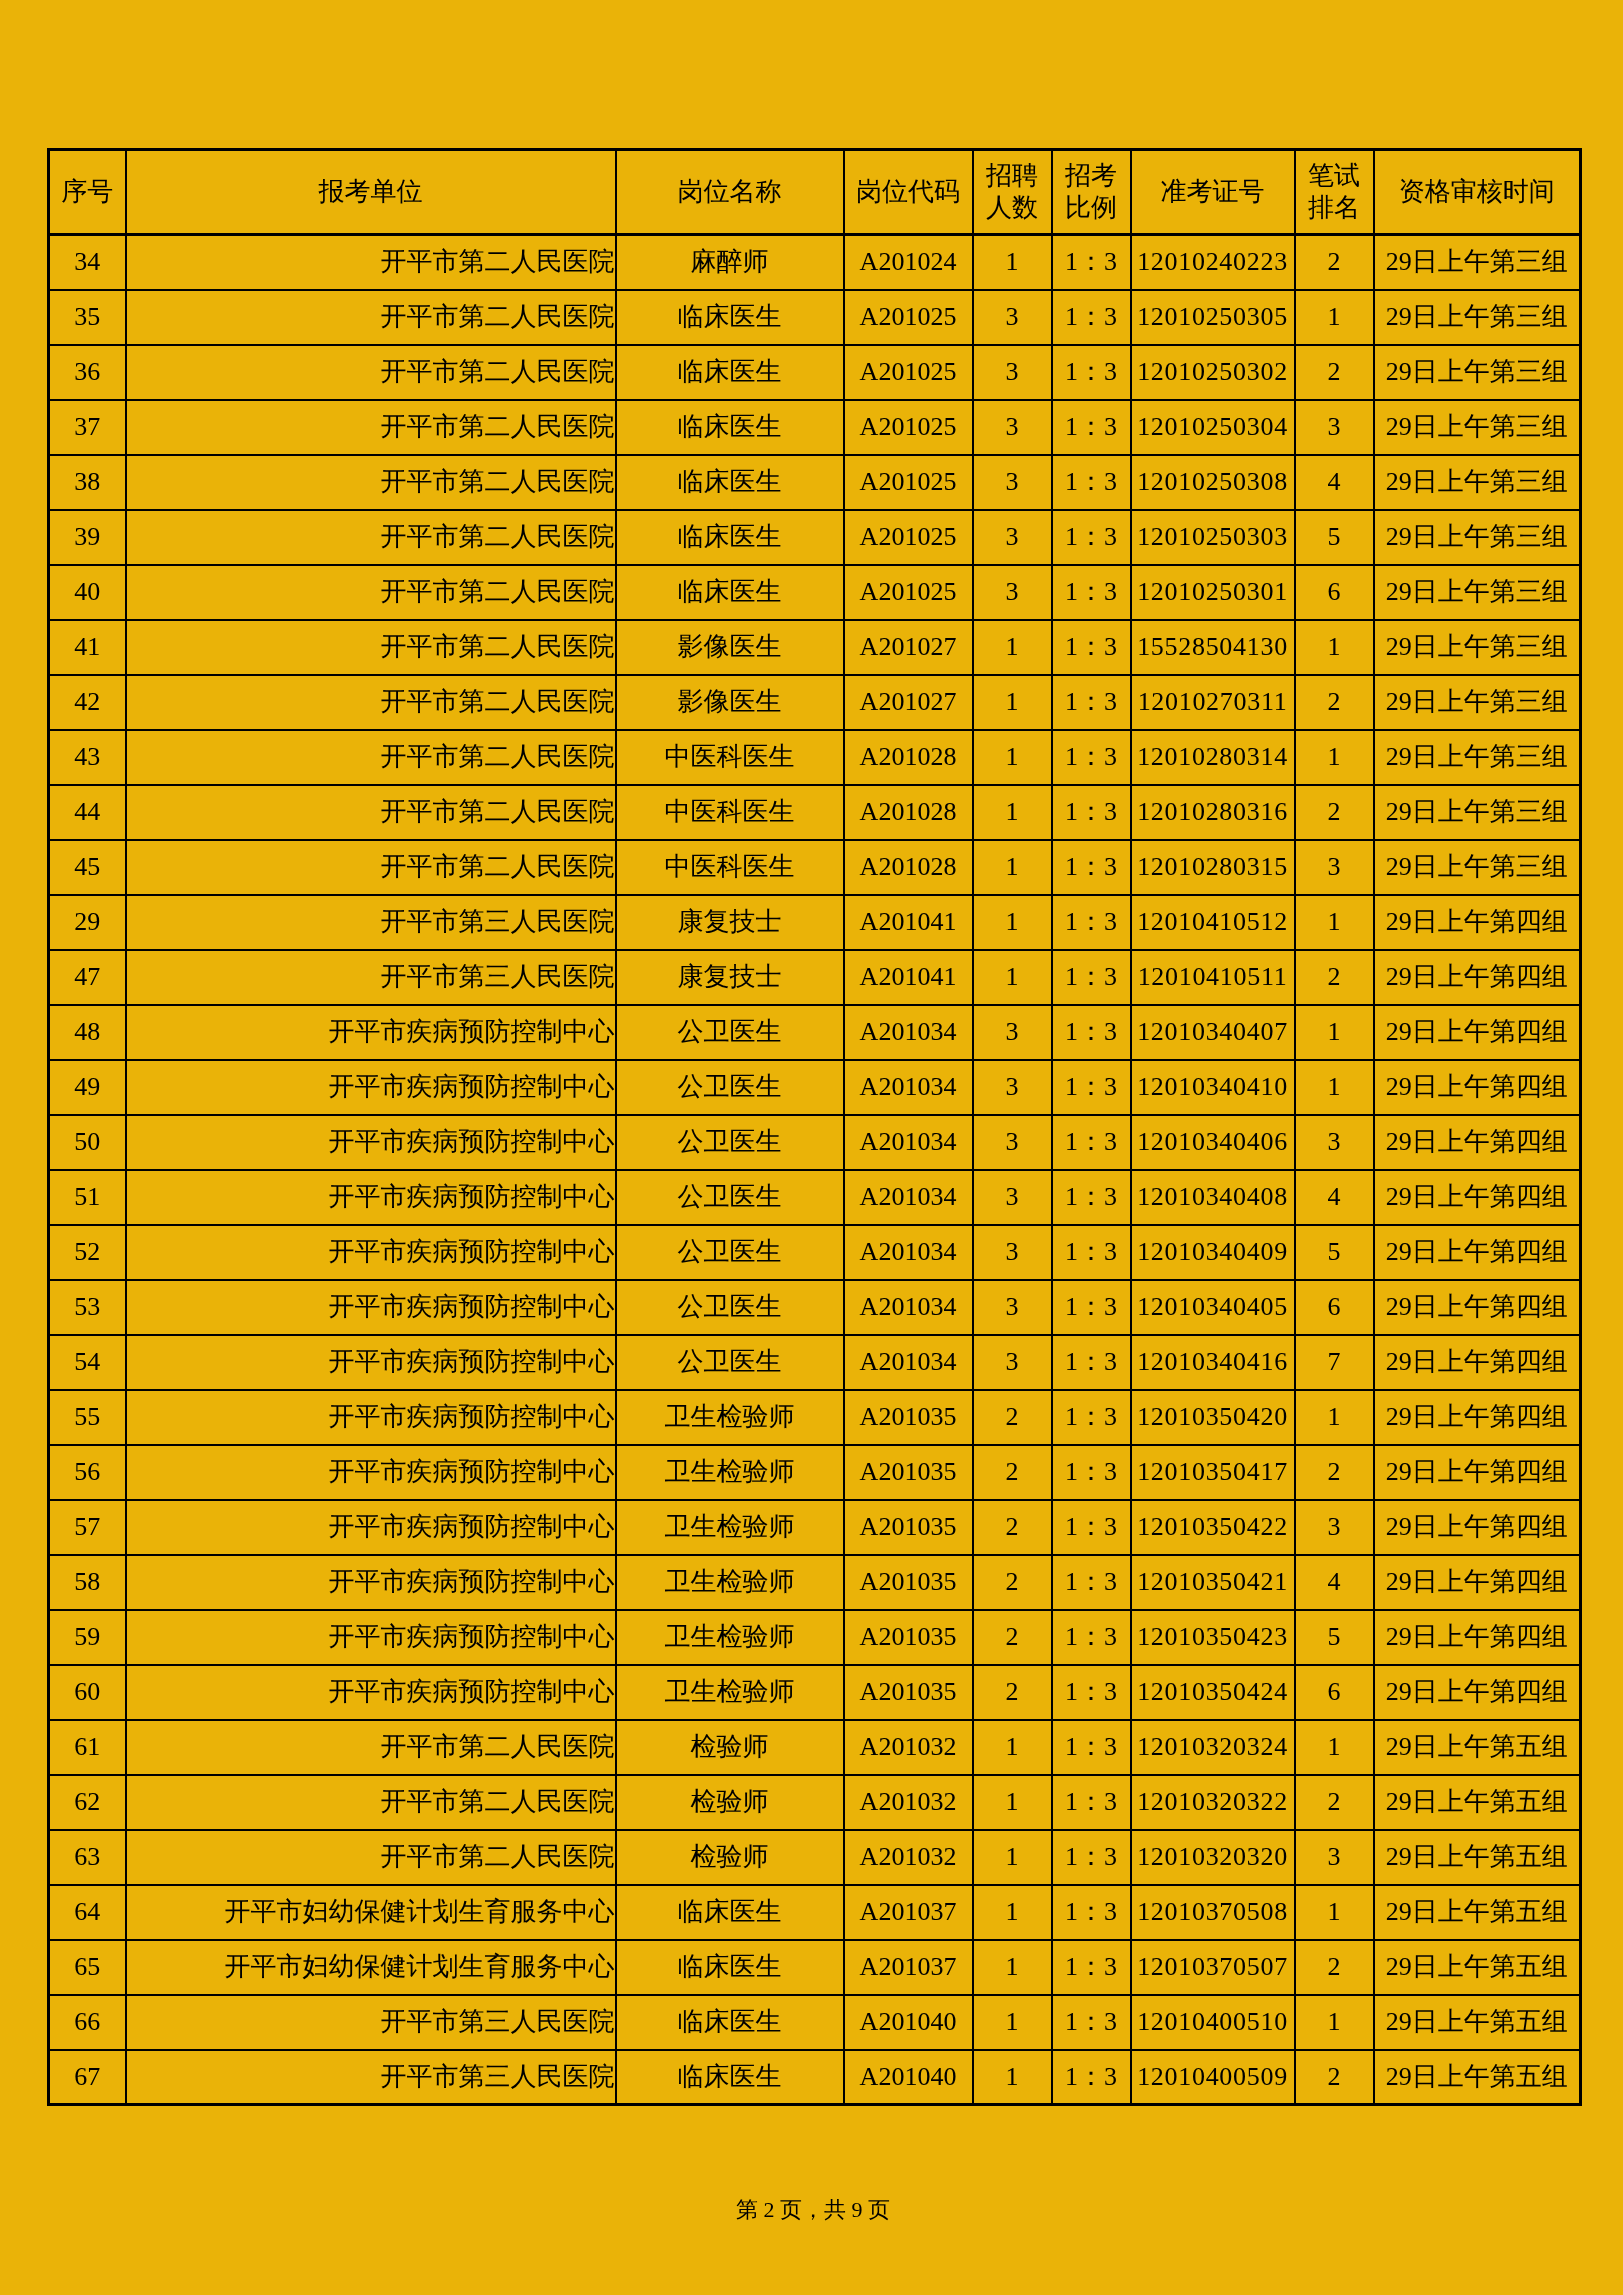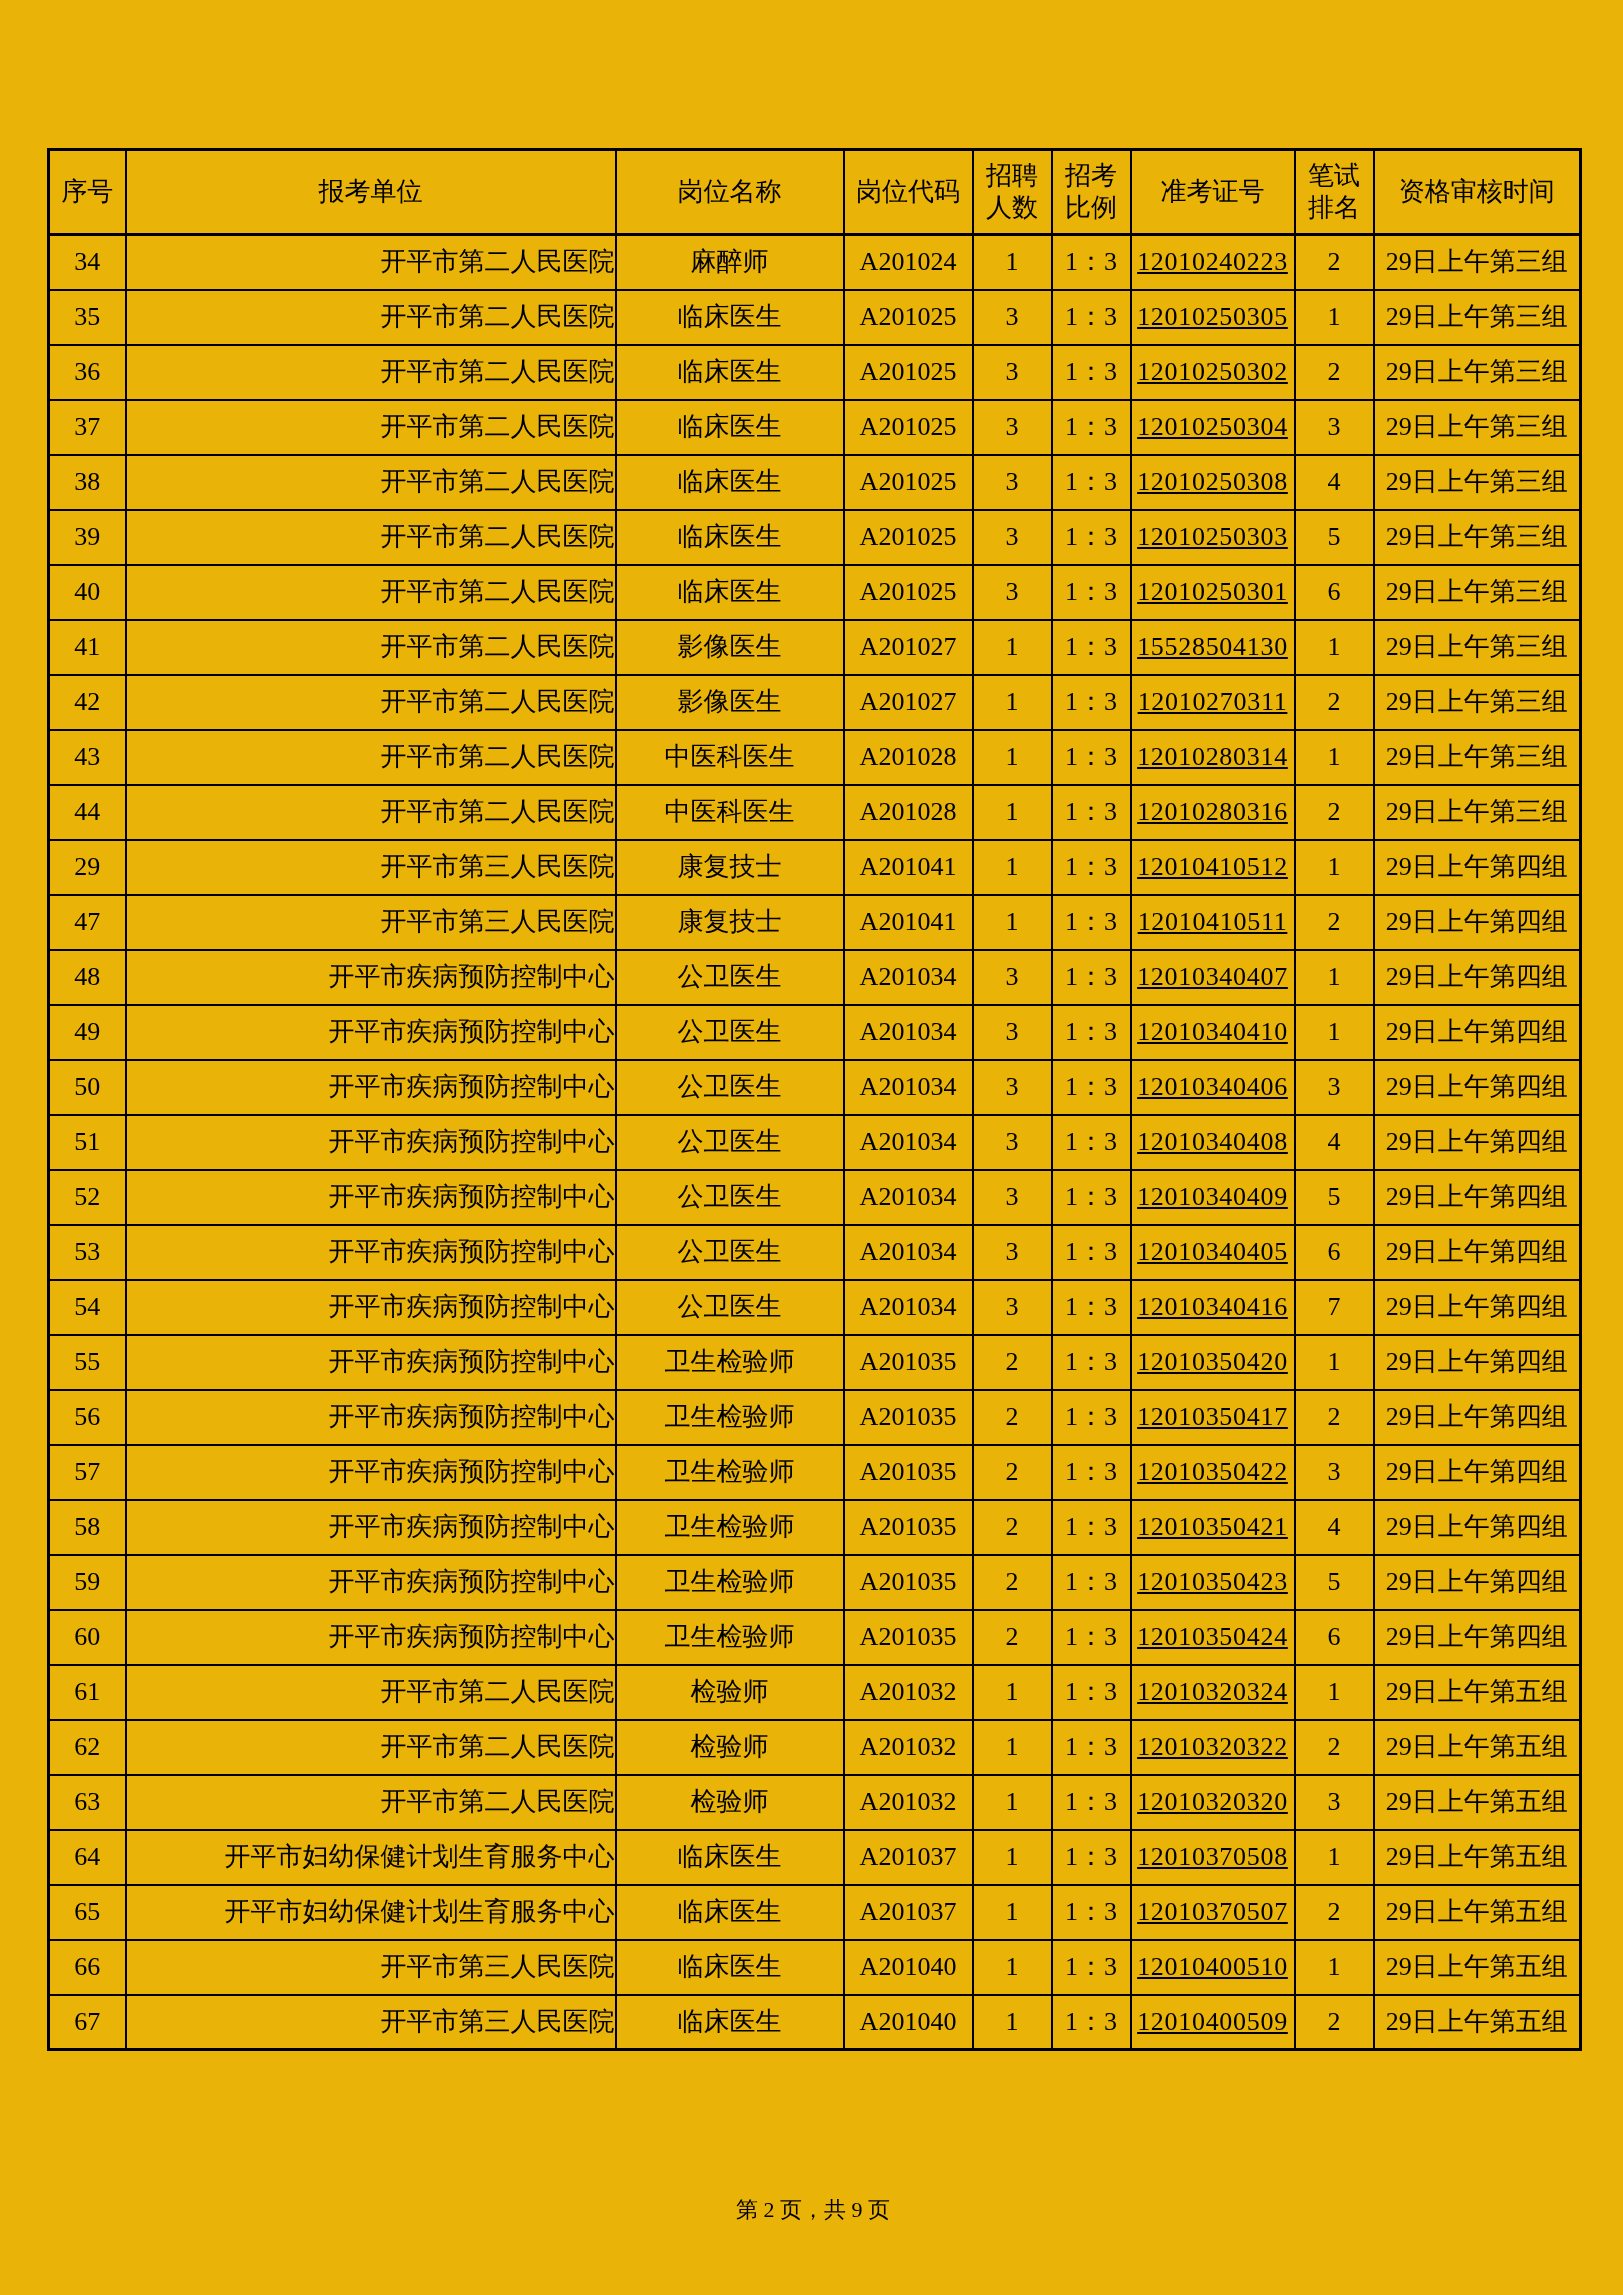--- a/index.html
+++ b/index.html
@@ -46,21 +46,20 @@
   .roster tbody tr {
     height: 55px;
     margin-top: 28px;
   }
   .roster td.col-unit {
     text-align: right;
     padding-left: 6.5px;
   }
   .roster td.col-ticket {
     letter-spacing: 0.7px;
-    text-decoration: underline;
   }
   .page-footer {
     position: absolute;
     left: 47px;
     top: 2194px;
     width: 1532px;
     text-align: center;
     font-size: 22px;
     line-height: 31px;
   }
@@ -211,20 +210,31 @@
           <td class="col-unit">开平市第二人民医院</td>
           <td class="col-position">中医科医生</td>
           <td class="col-code">A201028</td>
           <td class="col-headcount">1</td>
           <td class="col-ratio">1：3</td>
           <td class="col-ticket">12010280316</td>
           <td class="col-rank">2</td>
           <td class="col-review_time">29日上午第三组</td>
         </tr>
         <tr>
+          <td class="col-index">45</td>
+          <td class="col-unit">开平市第二人民医院</td>
+          <td class="col-position">中医科医生</td>
+          <td class="col-code">A201028</td>
+          <td class="col-headcount">1</td>
+          <td class="col-ratio">1：3</td>
+          <td class="col-ticket">12010280315</td>
+          <td class="col-rank">3</td>
+          <td class="col-review_time">29日上午第三组</td>
+        </tr>
+        <tr>
           <td class="col-index">29</td>
           <td class="col-unit">开平市第三人民医院</td>
           <td class="col-position">康复技士</td>
           <td class="col-code">A201041</td>
           <td class="col-headcount">1</td>
           <td class="col-ratio">1：3</td>
           <td class="col-ticket">12010410512</td>
           <td class="col-rank">1</td>
           <td class="col-review_time">29日上午第四组</td>
         </tr>

